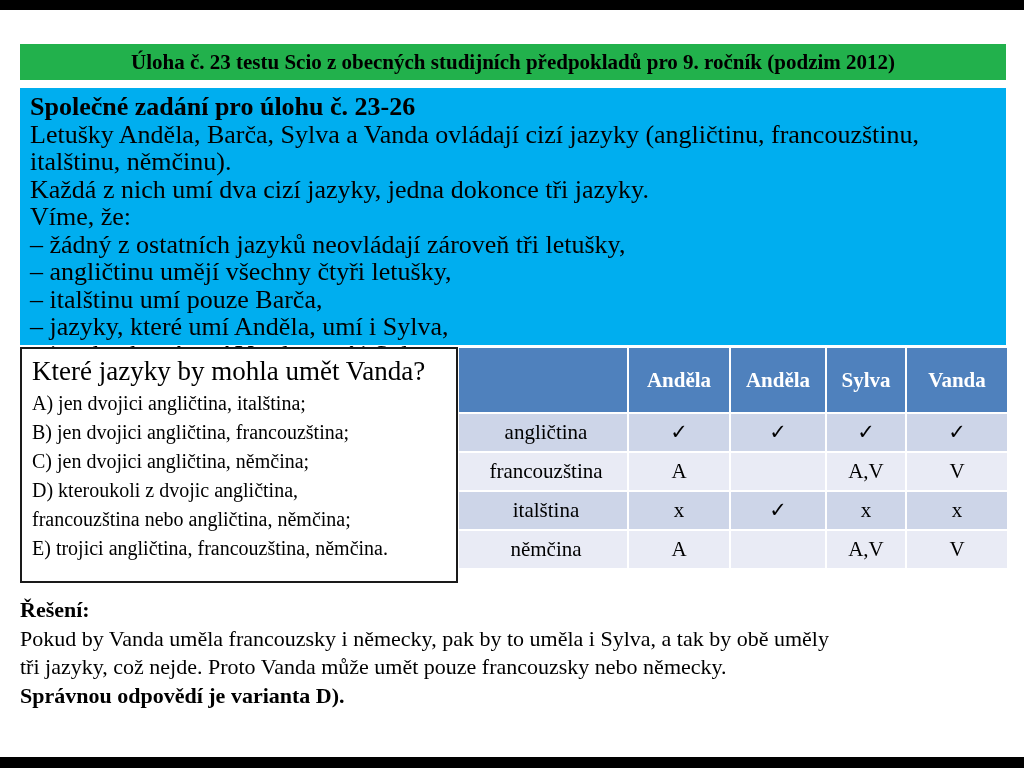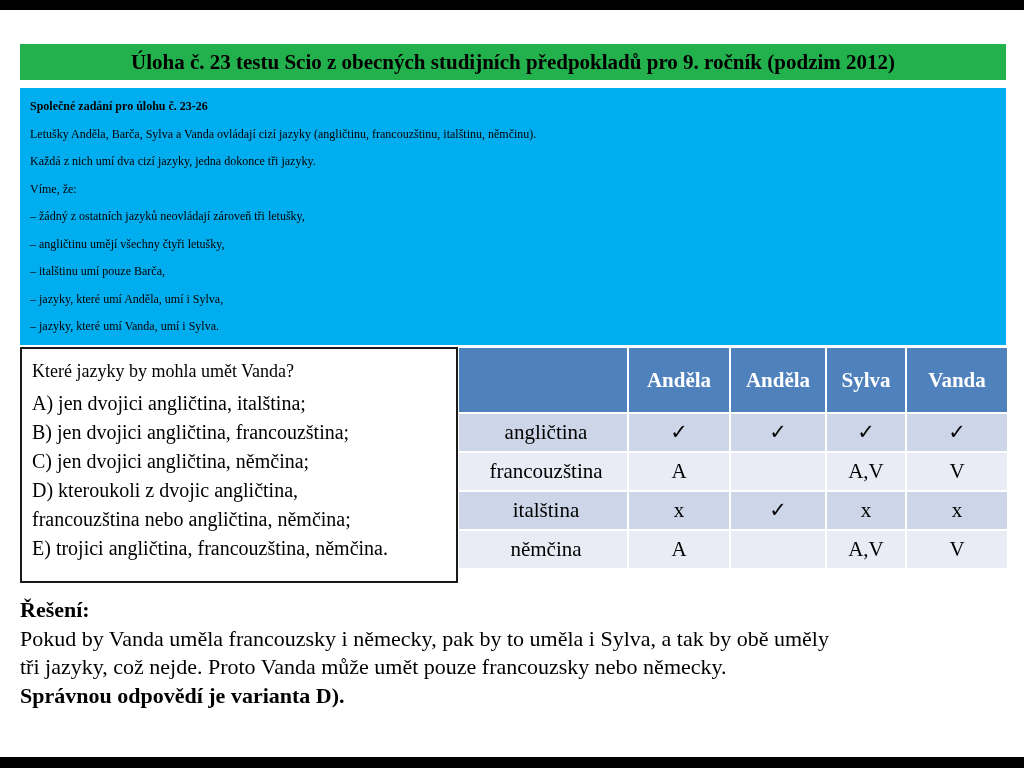--- a/index.html
+++ b/index.html
@@ -16,30 +16,30 @@
   .title-bar{
     position:absolute;left:20px;top:44px;width:986px;height:36px;
     background:#22B14C;
     display:flex;align-items:center;justify-content:center;
     font-weight:bold;font-size:21px;
   }
   .assignment{
     position:absolute;left:20px;top:88px;width:986px;height:257px;
     background:#00AEEF;
     padding:5px 0 0 10px;box-sizing:border-box;
-    font-size:12px;line-height:27.5px;
+    font-size:26px;line-height:27.5px;
   }
   .assignment .heading{font-weight:bold;}
 
   .question-box{
     position:absolute;left:20px;top:347px;width:438px;height:236px;
     background:#ffffff;border:2px solid #1a1a1a;box-sizing:border-box;
     padding:4px 8px 0 10px;
   }
-  .question-box .question{font-size:18px;line-height:36px;}
+  .question-box .question{font-size:27px;line-height:36px;}
   .question-box .option{font-size:20px;line-height:29px;}
 
   table.lang-table{
     position:absolute;left:457px;top:346px;
     border-collapse:separate;border-spacing:2px;
     font-size:21px;
   }
   table.lang-table th{
     background:#4F81BD;color:#ffffff;font-weight:bold;
     height:40px;text-align:center;padding:12px 4px;

